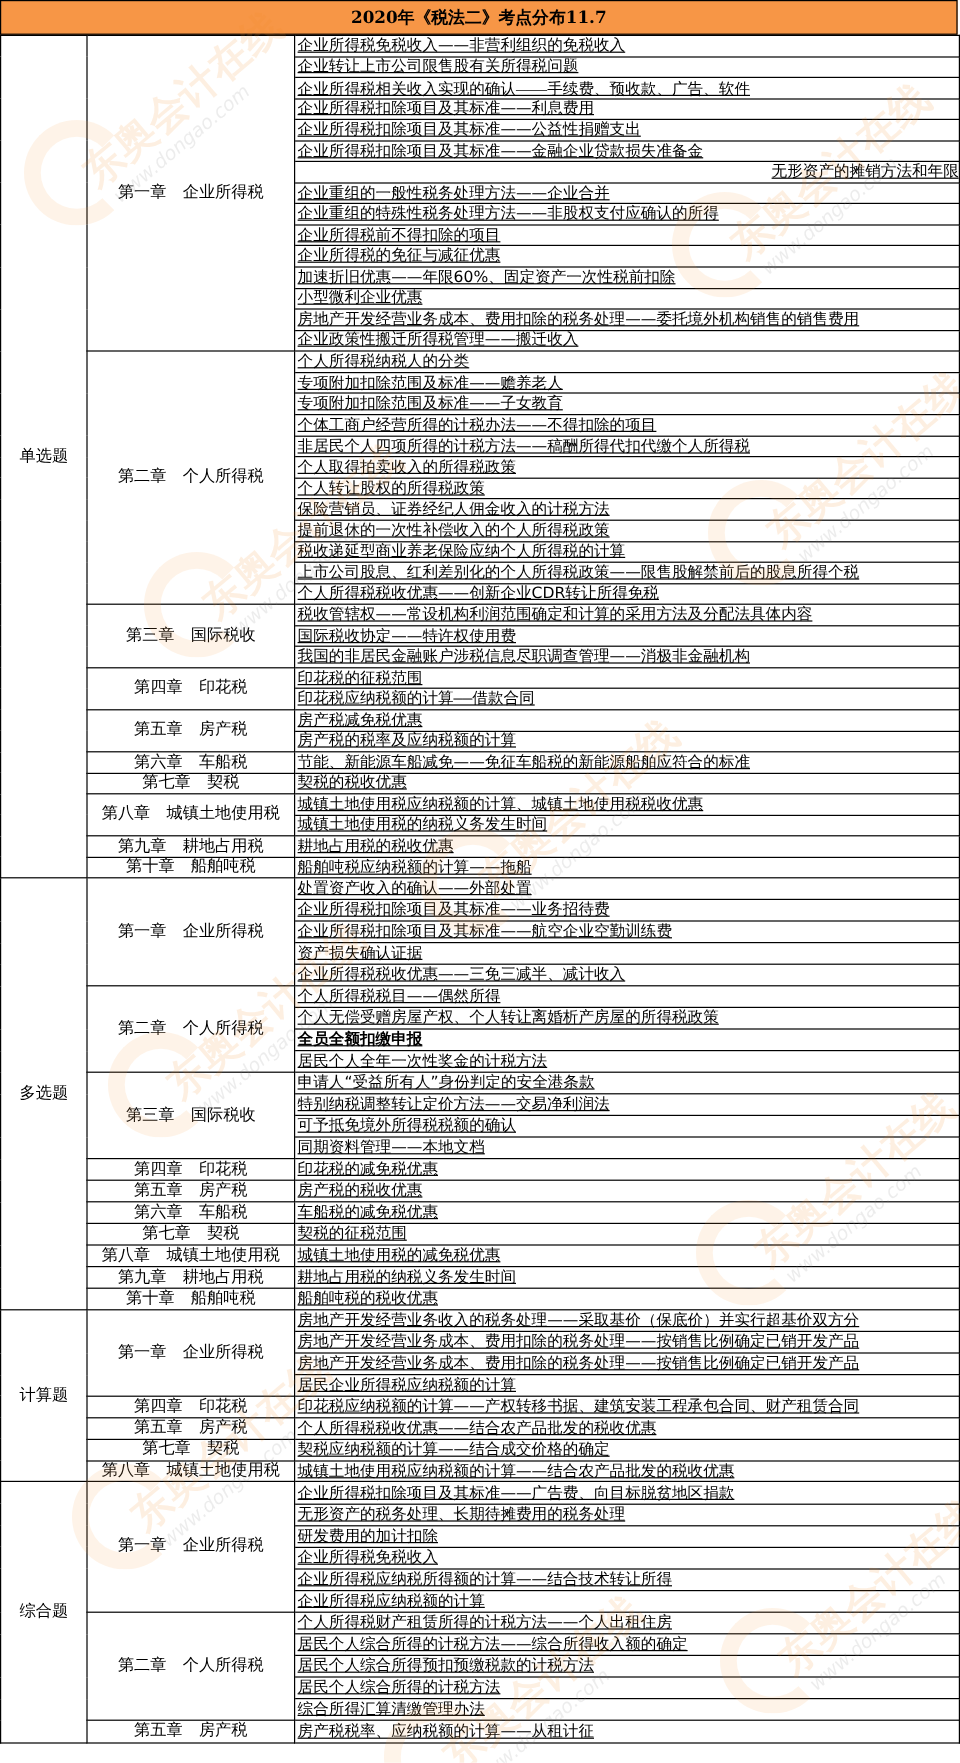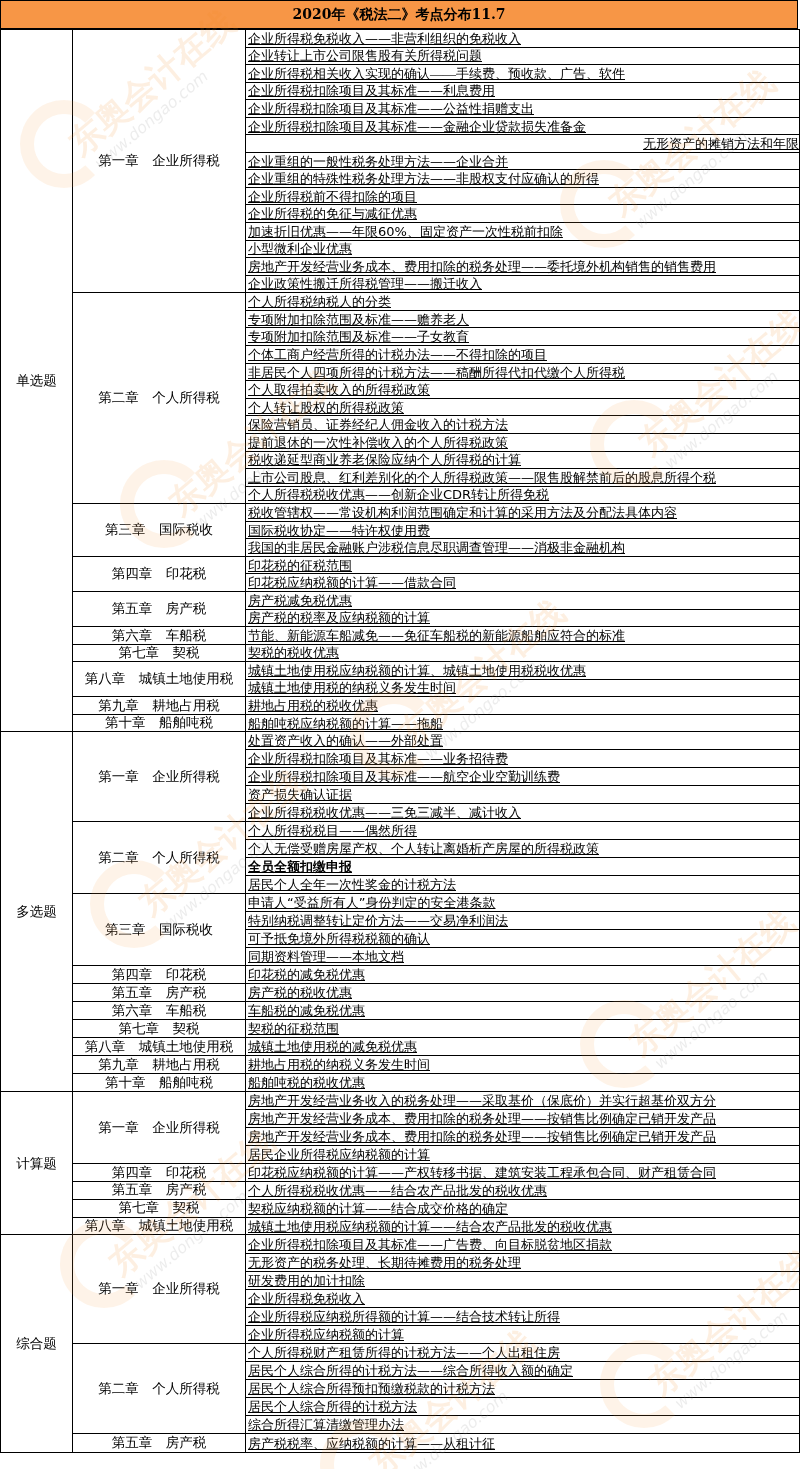--- a/index.html
+++ b/index.html
@@ -125,21 +125,21 @@
         <tr style="height: 17.56px;">
           <td class="item"><span>国际税收协定——特许权使用费</span></td>
         </tr>
         <tr style="height: 17.56px;">
           <td class="item"><span>我国的非居民金融账户涉税信息尽职调查管理——消极非金融机构</span></td>
         </tr>
         <tr style="height: 17.56px;">
           <td class="chap" rowspan="2">第四章　印花税</td>
           <td class="item"><span>印花税的征税范围</span></td>
         </tr>
-        <tr style="height: 17.56px;">
+        <tr style="height: 17.56px; font-family: Liberation Mono, monospace;">
           <td class="item"><span>印花税应纳税额的计算——借款合同</span></td>
         </tr>
         <tr style="height: 17.56px;">
           <td class="chap" rowspan="2">第五章　房产税</td>
           <td class="item"><span>房产税减免税优惠</span></td>
         </tr>
         <tr style="height: 17.56px;">
           <td class="item"><span>房产税的税率及应纳税额的计算</span></td>
         </tr>
         <tr style="height: 17.56px;">

